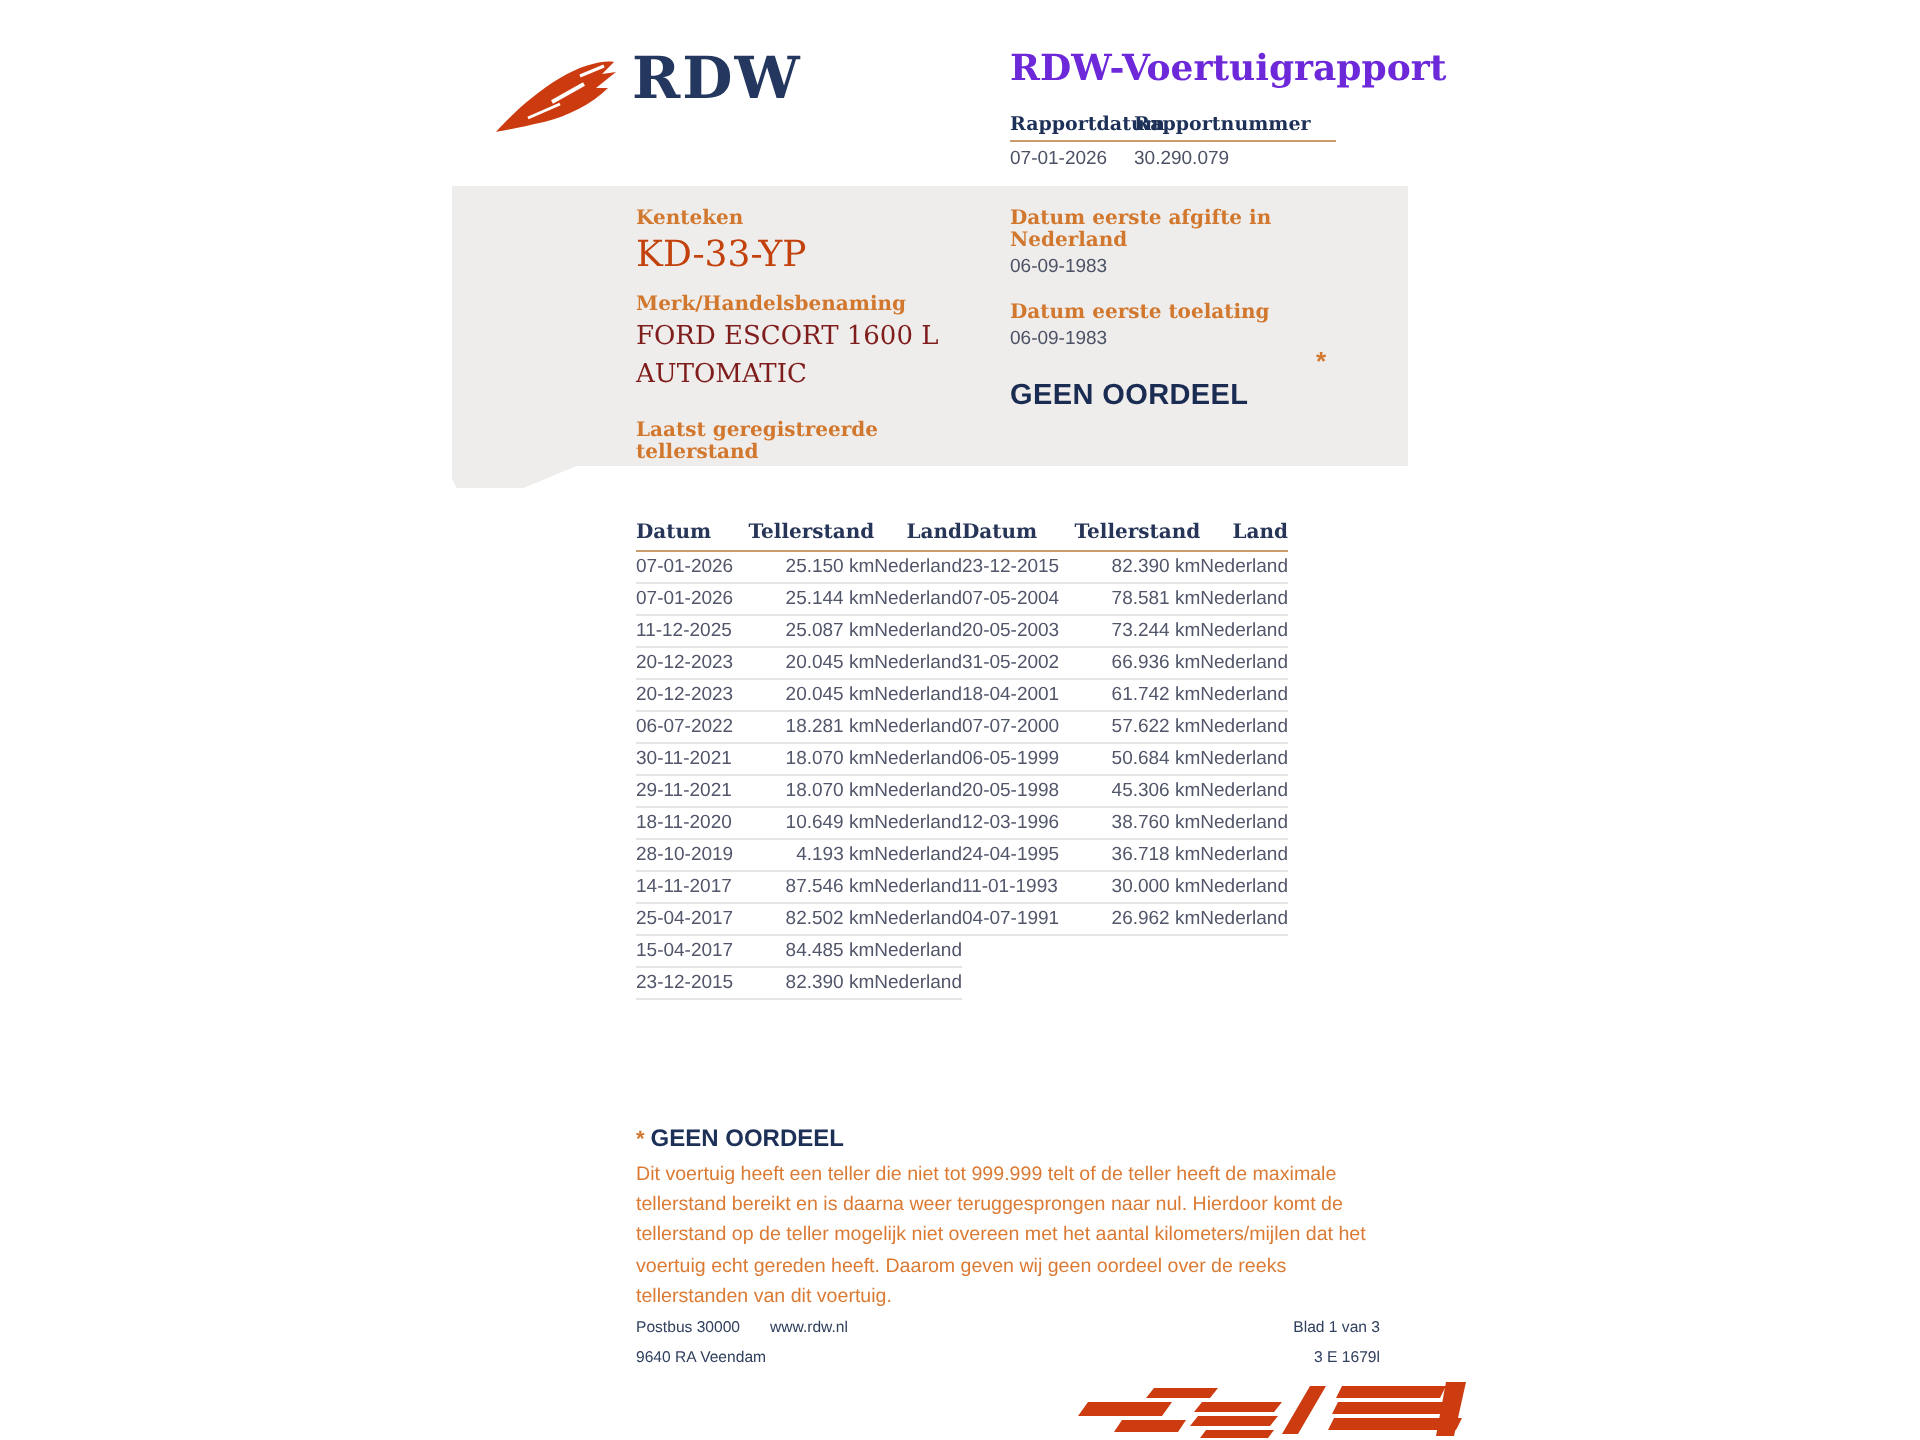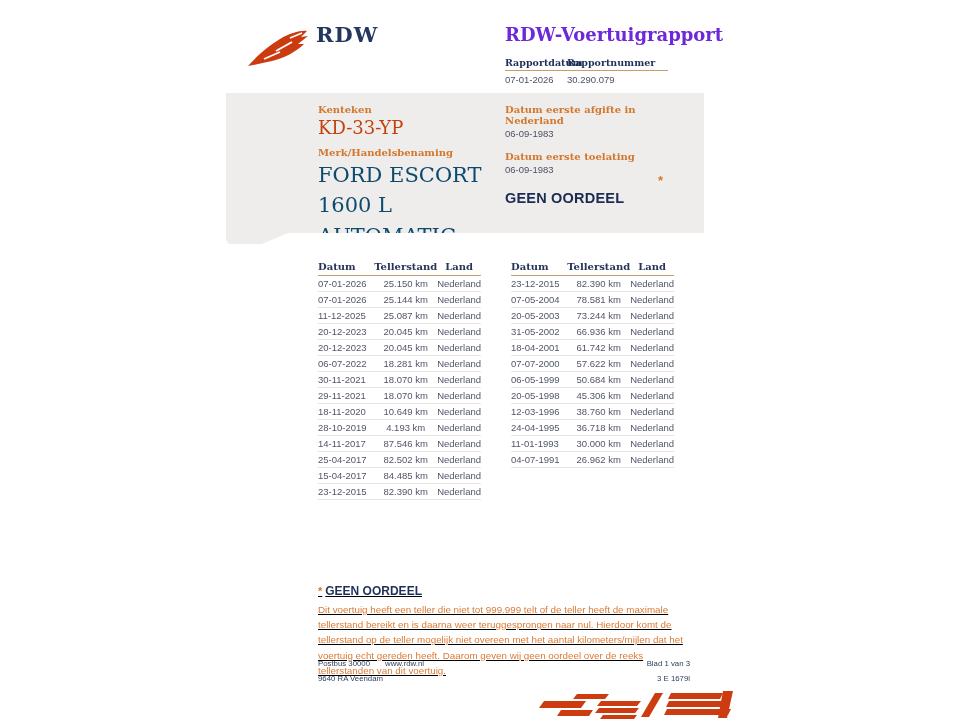--- a/index.html
+++ b/index.html
@@ -3,55 +3,55 @@
 <meta charset="utf-8">
 <style>
   * { margin:0; padding:0; box-sizing:border-box; }
   html,body { width:960px; height:720px; background:#ffffff; overflow:hidden; }
   body { font-family:"Liberation Sans", sans-serif; position:relative; }
   .page { position:relative; width:960px; height:720px; background:#fff; }
 
   
   .logo-emblem { position:absolute; left:246px; top:20px; width:64px; height:52px; }
   .logo-text { position:absolute; left:316px; top:22px; font-family:"DejaVu Serif", serif;
-               font-weight:bold; font-size:21px; color:#24375f; letter-spacing:1px; }
+               font-weight:bold; font-size:29px; color:#24375f; letter-spacing:1px; }
   .header-right { position:absolute; left:505px; top:24px; width:220px; }
   .report-title { font-family:"DejaVu Serif", serif; font-weight:bold; font-size:18px; color:#6d28d9; }
   .report-meta { margin-top:12px; width:163px; }
   .meta-labels { display:flex; border-bottom:1px solid #c99c6c; padding-bottom:2px;
                  font-family:"DejaVu Serif", serif; font-weight:bold; font-size:9.5px; color:#1d3057; }
   .meta-values { display:flex; padding-top:3px; font-size:9.5px; color:#4c5265; }
   .meta-col1 { width:62px; }
 
   
   .vehicle-box { position:absolute; left:226px; top:93px; width:478px; height:151px; background:#efedeb;
     clip-path: polygon(0 0, 100% 0, 100% 92.7%, 13% 92.7%, 7.5% 100%, 0.5% 100%, 0 97%); }
   .veh-left { position:absolute; left:92px; top:11px; width:180px; }
   .veh-right { position:absolute; left:279px; top:11px; width:190px; }
   .field-label { font-family:"DejaVu Serif", serif; font-weight:bold; font-size:10px; color:#d2772e; margin-bottom:2px; }
   .value-big { font-family:"DejaVu Serif", serif; font-size:18px; color:#c2410c; }
-  .value-med { font-family:"DejaVu Serif", serif; font-size:21px; color:#0c4a6e; line-height:1.45; }
+  .value-med { font-family:"DejaVu Serif", serif; font-size:13px; color:#7f1d1d; line-height:1.45; }
   .value-small { font-size:9.5px; color:#4c5265; }
   .gap-sm { margin-top:9px; } .gap-md { margin-top:12px; }
   .verdict-inline { margin-top:15px; font-weight:bold; font-size:14.5px; color:#1a2c52; letter-spacing:0.2px; }
   .verdict-star { position:absolute; left:432px; top:80px; color:#d2772e; font-weight:bold; font-size:13px; }
 
   
   .tables-block { position:absolute; left:318px; top:259px; }
   .section-title { font-family:"DejaVu Serif", serif; font-weight:bold; font-size:10.5px; color:#d2772e; margin-bottom:5px; }
-  .tables-row { display:flex; gap:30px; align-items:flex-start; }
+  .tables-row { display:flex; align-items:flex-start; }
   table.odo { width:163px; border-collapse:collapse; }
   table.odo th { font-family:"DejaVu Serif", serif; font-weight:bold; font-size:10px; color:#263558;
                  padding:2px 0 3px 0; border-bottom:1.5px solid #c99c6c; text-align:left; }
-  table.odo th.num, table.odo td.num { text-align:center; }
+  table.odo th.num, table.odo td.num { text-align:right; }
   table.odo td { font-size:9.5px; color:#51566a; padding:2px 0; border-bottom:1px solid #e6e5e3; }
   .col-datum { width:62px; } .col-stand { width:58px; } .col-land { width:43px; }
 
   
-  .verdict-block { position:absolute; left:318px; top:584px; width:378px;text-decoration:underline; }
+  .verdict-block { position:absolute; left:318px; top:562px; width:378px; }
   .verdict-head { font-weight:bold; font-size:12px; color:#1d3057; }
   .verdict-head .star { color:#d2772e; margin-right:3px; font-size:11px; }
   .verdict-body { margin-top:4px; font-size:9.8px; color:#db7a33; line-height:1.55; }
 
   
   .footer { position:absolute; left:318px; top:656px; width:372px; display:flex;
             font-size:7.8px; color:#31405e; line-height:1.95; }
   .footer-col1 { width:67px; } .footer-col2 { flex:1; } .footer-col3 { text-align:right; }
   .footer a { color:#31405e; text-decoration:none; }
 

